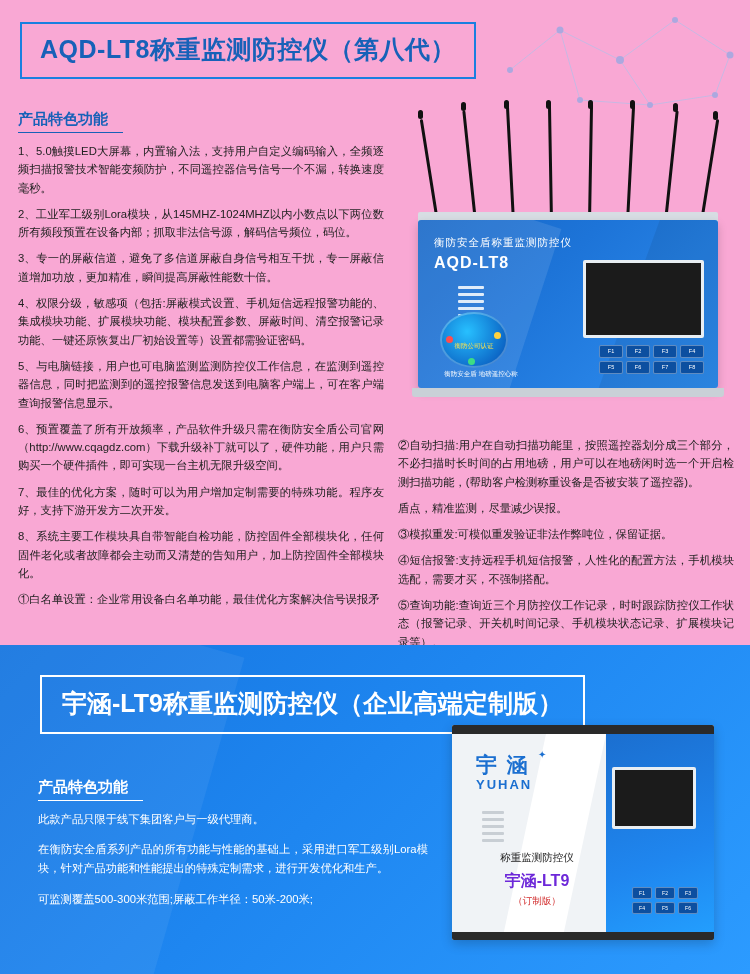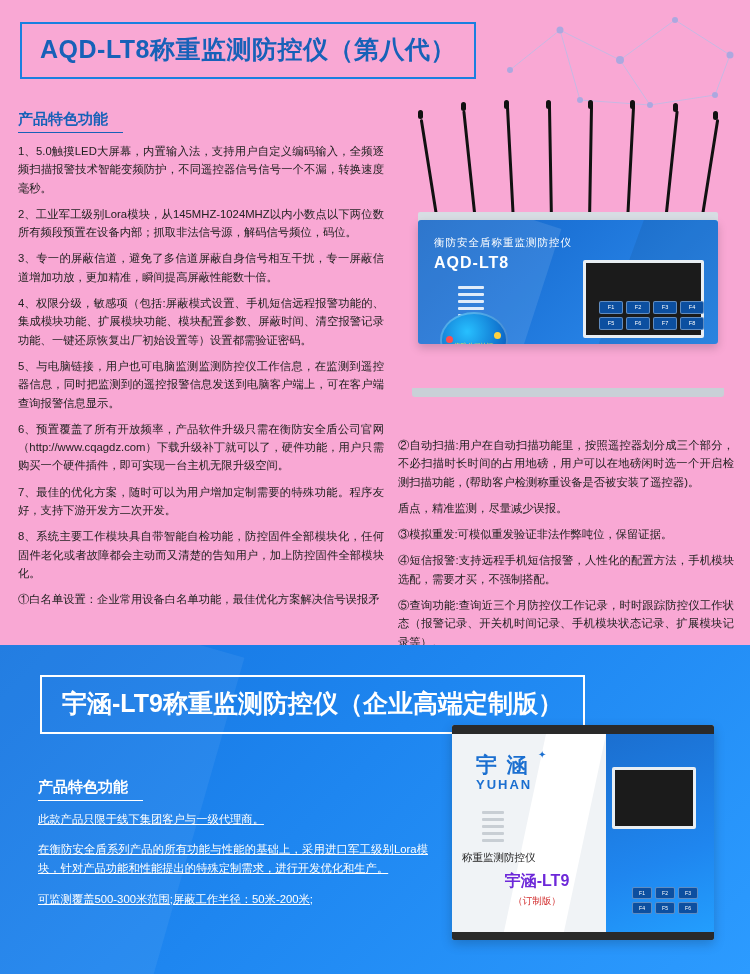--- a/index.html
+++ b/index.html
@@ -115,21 +115,21 @@
     width: 5px;
     height: 9px;
     background: #111;
     border-radius: 3px;
   }
   .dev-body {
     position: absolute;
     left: 20px;
     top: 120px;
     width: 300px;
-    height: 124px;
+    height: 168px;
     background: linear-gradient(135deg, #1767c7 0%, #1d74d8 40%, #2f8ef0 100%);
     border-radius: 3px;
     overflow: hidden;
     box-shadow: 0 4px 10px rgba(0,0,0,0.18);
   }
   .dev-body .diag {
     position: absolute;
     left: -40px;
     top: -20px;
     width: 150px;
@@ -312,21 +312,20 @@
     left: 38px;
     top: 165px;
     width: 390px;
     font-size: 11.3px;
     line-height: 1.7;
     color: #ffffff;
     text-align: justify;
   }
   .col-left2 p {
     margin: 0 0 11px 0;
-    text-decoration: underline;
   }
 
   
   .device2 {
     position: absolute;
     left: 452px;
     top: 80px;
     width: 262px;
     height: 215px;
     background: #f0f3f6;
@@ -396,20 +395,21 @@
     height: 3px;
     background: #c8ced4;
     margin-bottom: 4px;
     border-radius: 1px;
   }
   .d2-t1 {
     position: absolute;
     left: 10px;
     top: 126px;
     width: 150px;
+    text-align: center;
     color: #222;
     font-size: 10.5px;
   }
   .d2-t2 {
     position: absolute;
     left: 10px;
     top: 146px;
     width: 150px;
     text-align: center;
     color: #6d28d9;

